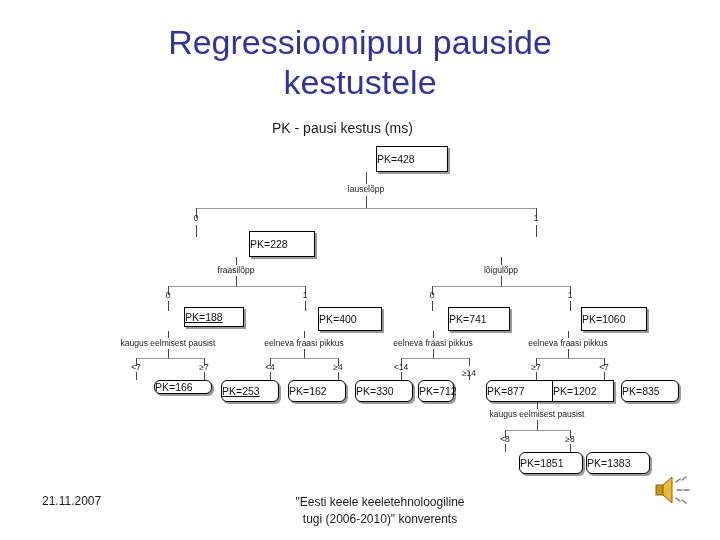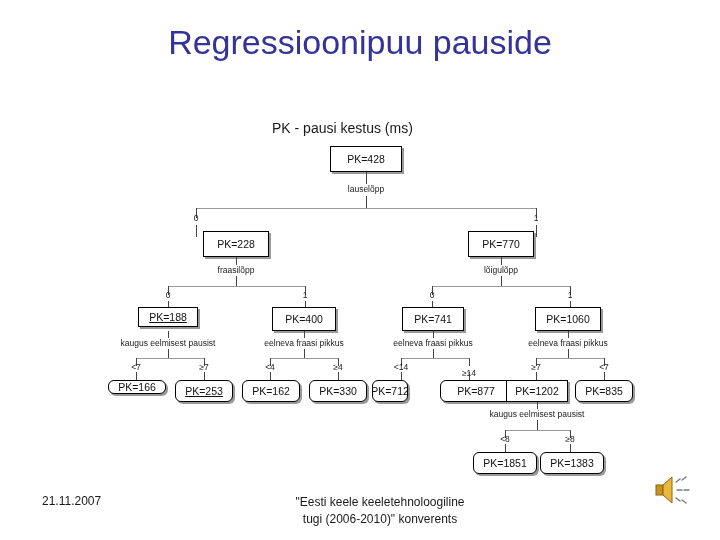--- a/index.html
+++ b/index.html
@@ -40,23 +40,24 @@
     position:absolute;
     background:#ffffff;
     border:1px solid #000000;
     box-shadow:2px 2px 0 #9a9a9a;
     font-size:10.5px;
     color:#111;
     text-align:center;
     line-height:1;
     display:flex;
     align-items:center;
-    justify-content:center;
+    justify-content:flex-start;
     white-space:nowrap;
     box-sizing:border-box;
+    margin-left:46px;
   }
   .node.leaf{ border-radius:6px; }
 
   .splitlabel{
     position:absolute;
     font-size:8.5px;
     color:#1a1a1a;
     white-space:nowrap;
     text-align:center;
     line-height:1;
@@ -95,20 +96,21 @@
     position:absolute;
     left:648px; top:468px;
     width:48px; height:44px;
   }
 </style>
 </head>
 <body>
 
 <div id="slide-title">
   <span>Regressioonipuu pauside</span><br>
+  <span>kestustele</span>
 </div>
 
 <div id="tree-figure">
 
   <div id="tree-caption">PK - pausi kestus (ms)</div>
 
   <div class="node" style="left:330px; top:28px; width:72px; height:26px;">
     <span>PK=428</span>
   </div>
   <div class="vline" style="left:366px; top:54px; height:12px;"></div>
@@ -129,23 +131,20 @@
   <div class="splitlabel" style="left:201px; top:148px; width:70px;">fraasilõpp</div>
   <div class="vline" style="left:236px; top:158px; height:10px;"></div>
   <div class="hline" style="left:168px; top:168px; width:137px;"></div>
   <div class="vline" style="left:168px; top:168px; height:9px;"></div>
   <div class="vline" style="left:305px; top:168px; height:9px;"></div>
   <div class="branchlabel" style="left:153px; top:173px; width:30px;">0</div>
   <div class="branchlabel" style="left:290px; top:173px; width:30px;">1</div>
   <div class="vline" style="left:168px; top:183px; height:10px;"></div>
   <div class="vline" style="left:305px; top:183px; height:10px;"></div>
 
-  <div class="node" style="left:468px; top:113px; width:66px; height:26px;">
-    <span>PK=770</span>
-  </div>
   <div class="vline" style="left:501px; top:139px; height:8px;"></div>
   <div class="splitlabel" style="left:466px; top:148px; width:70px;">lõigulõpp</div>
   <div class="vline" style="left:501px; top:158px; height:10px;"></div>
   <div class="hline" style="left:432px; top:168px; width:138px;"></div>
   <div class="vline" style="left:432px; top:168px; height:9px;"></div>
   <div class="vline" style="left:570px; top:168px; height:9px;"></div>
   <div class="branchlabel" style="left:417px; top:173px; width:30px;">0</div>
   <div class="branchlabel" style="left:555px; top:173px; width:30px;">1</div>
   <div class="vline" style="left:432px; top:183px; height:10px;"></div>
   <div class="vline" style="left:570px; top:183px; height:10px;"></div>

